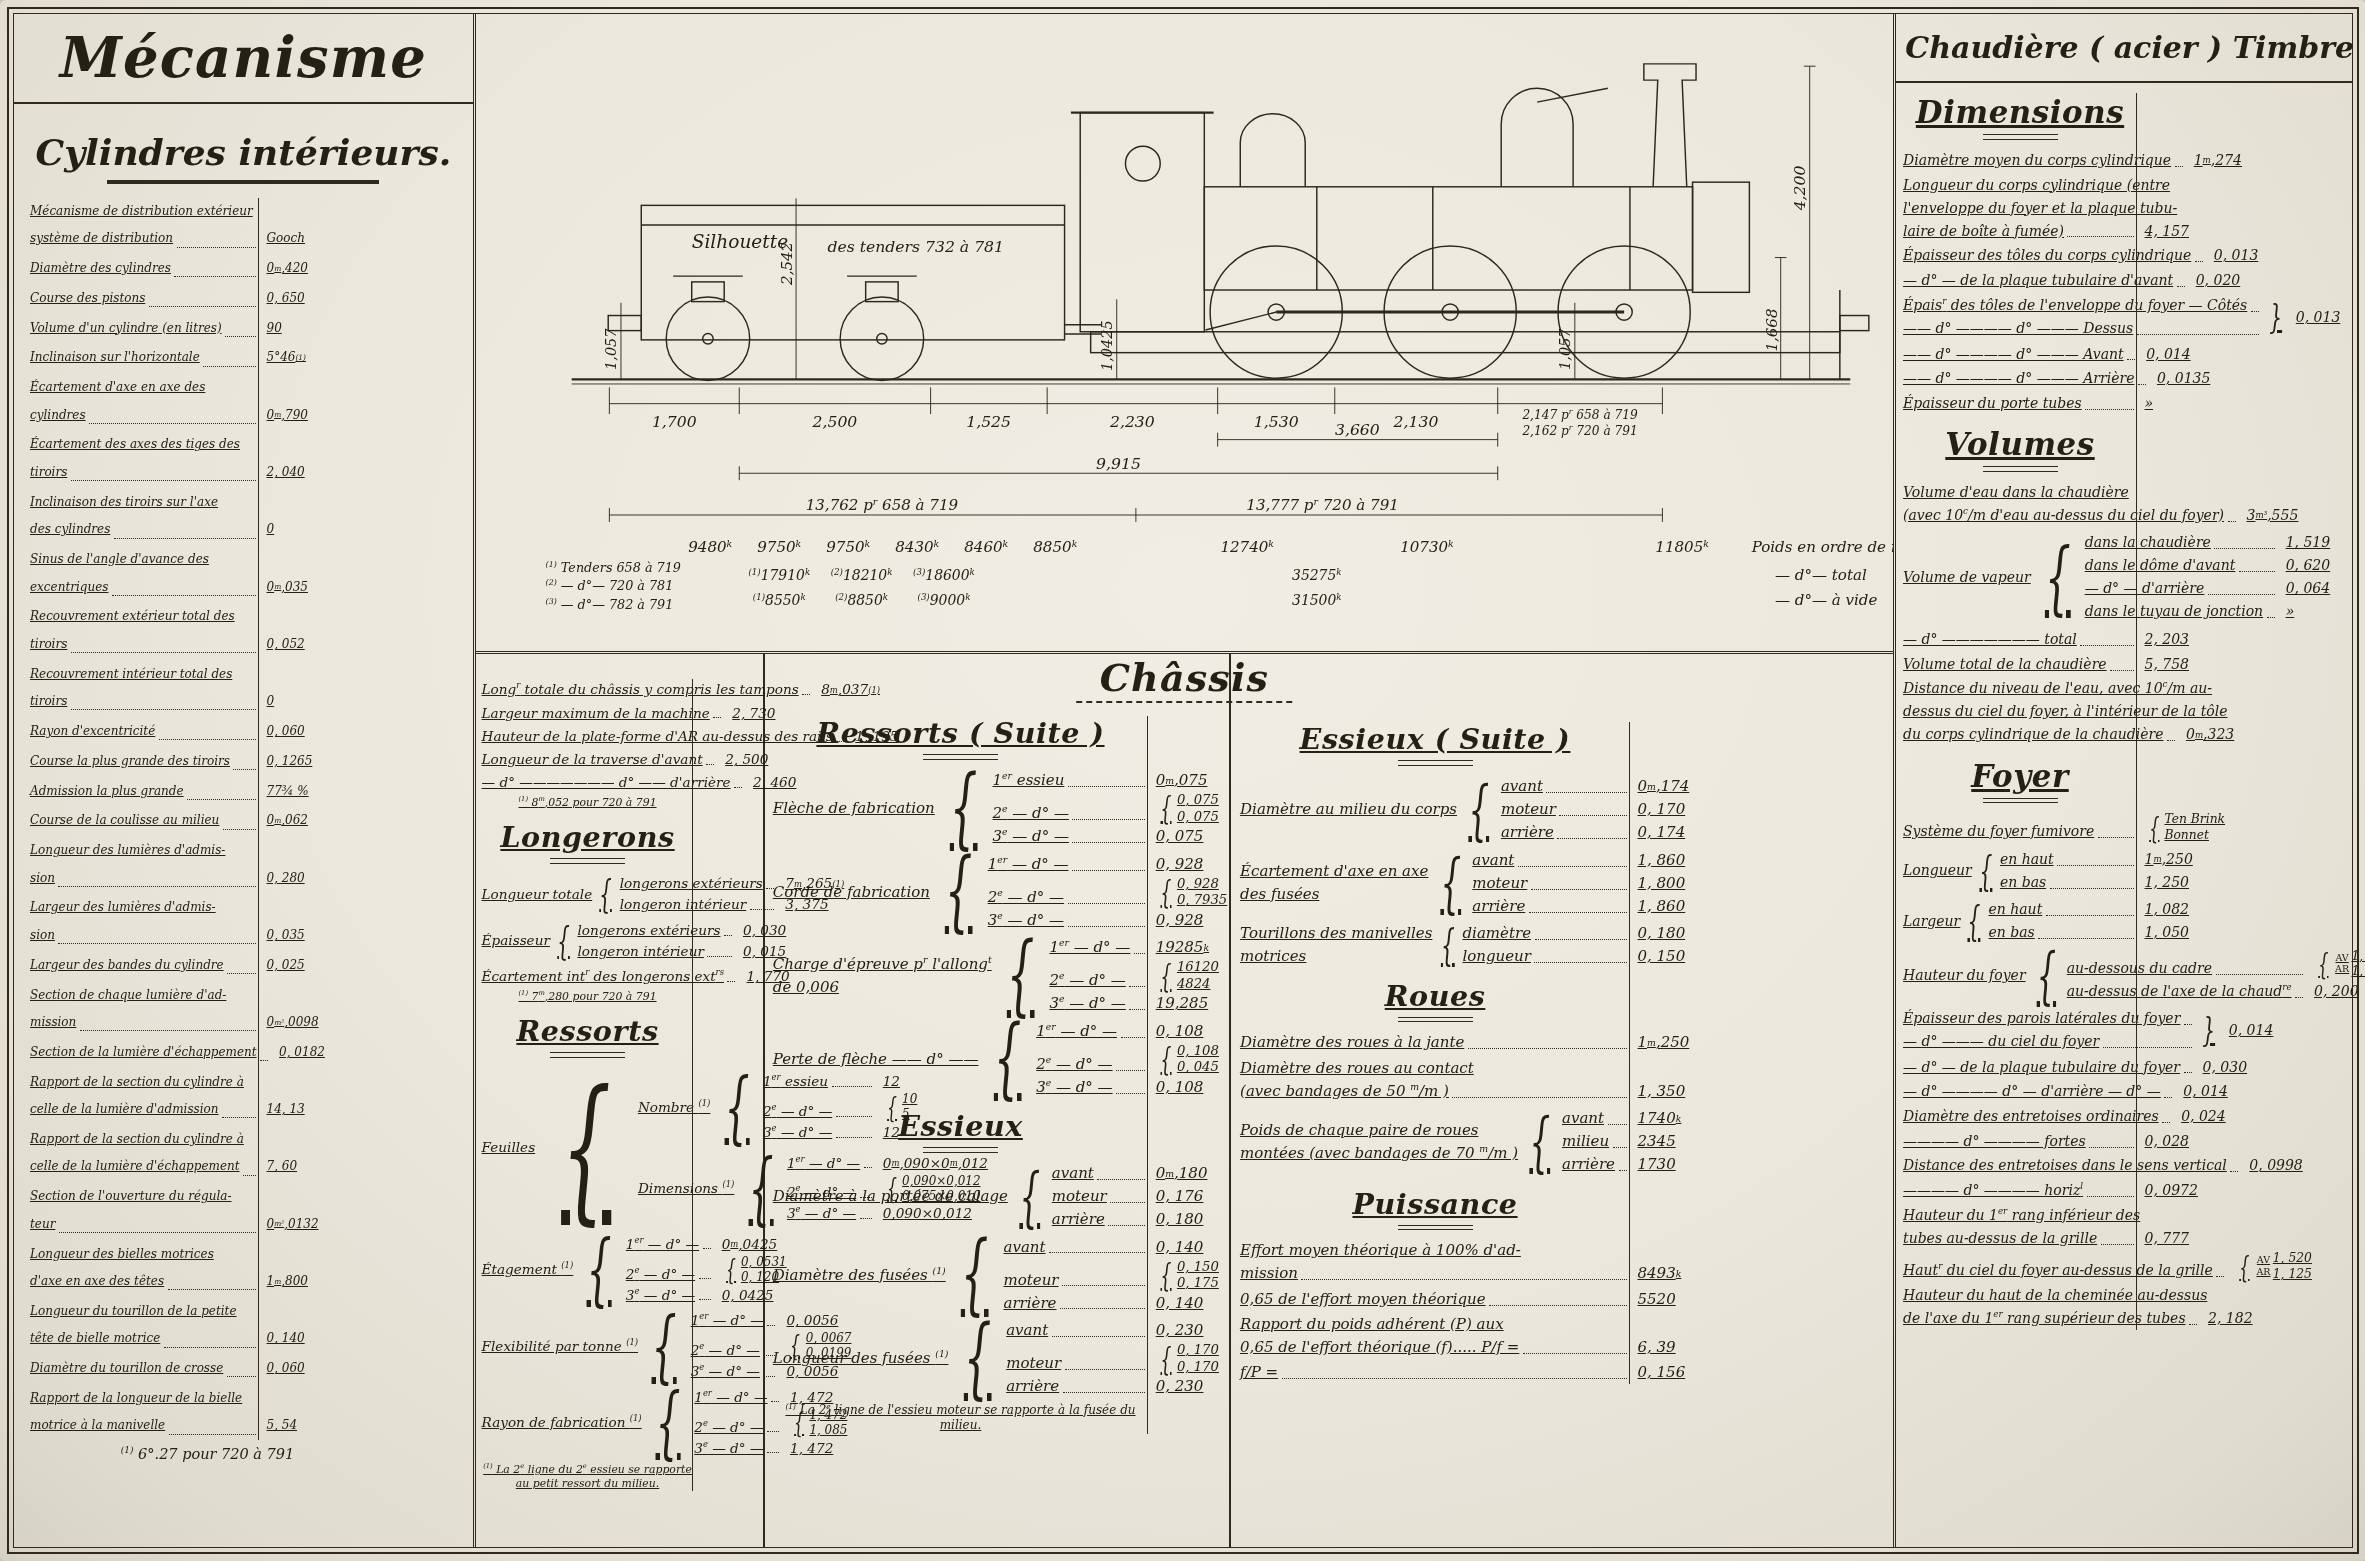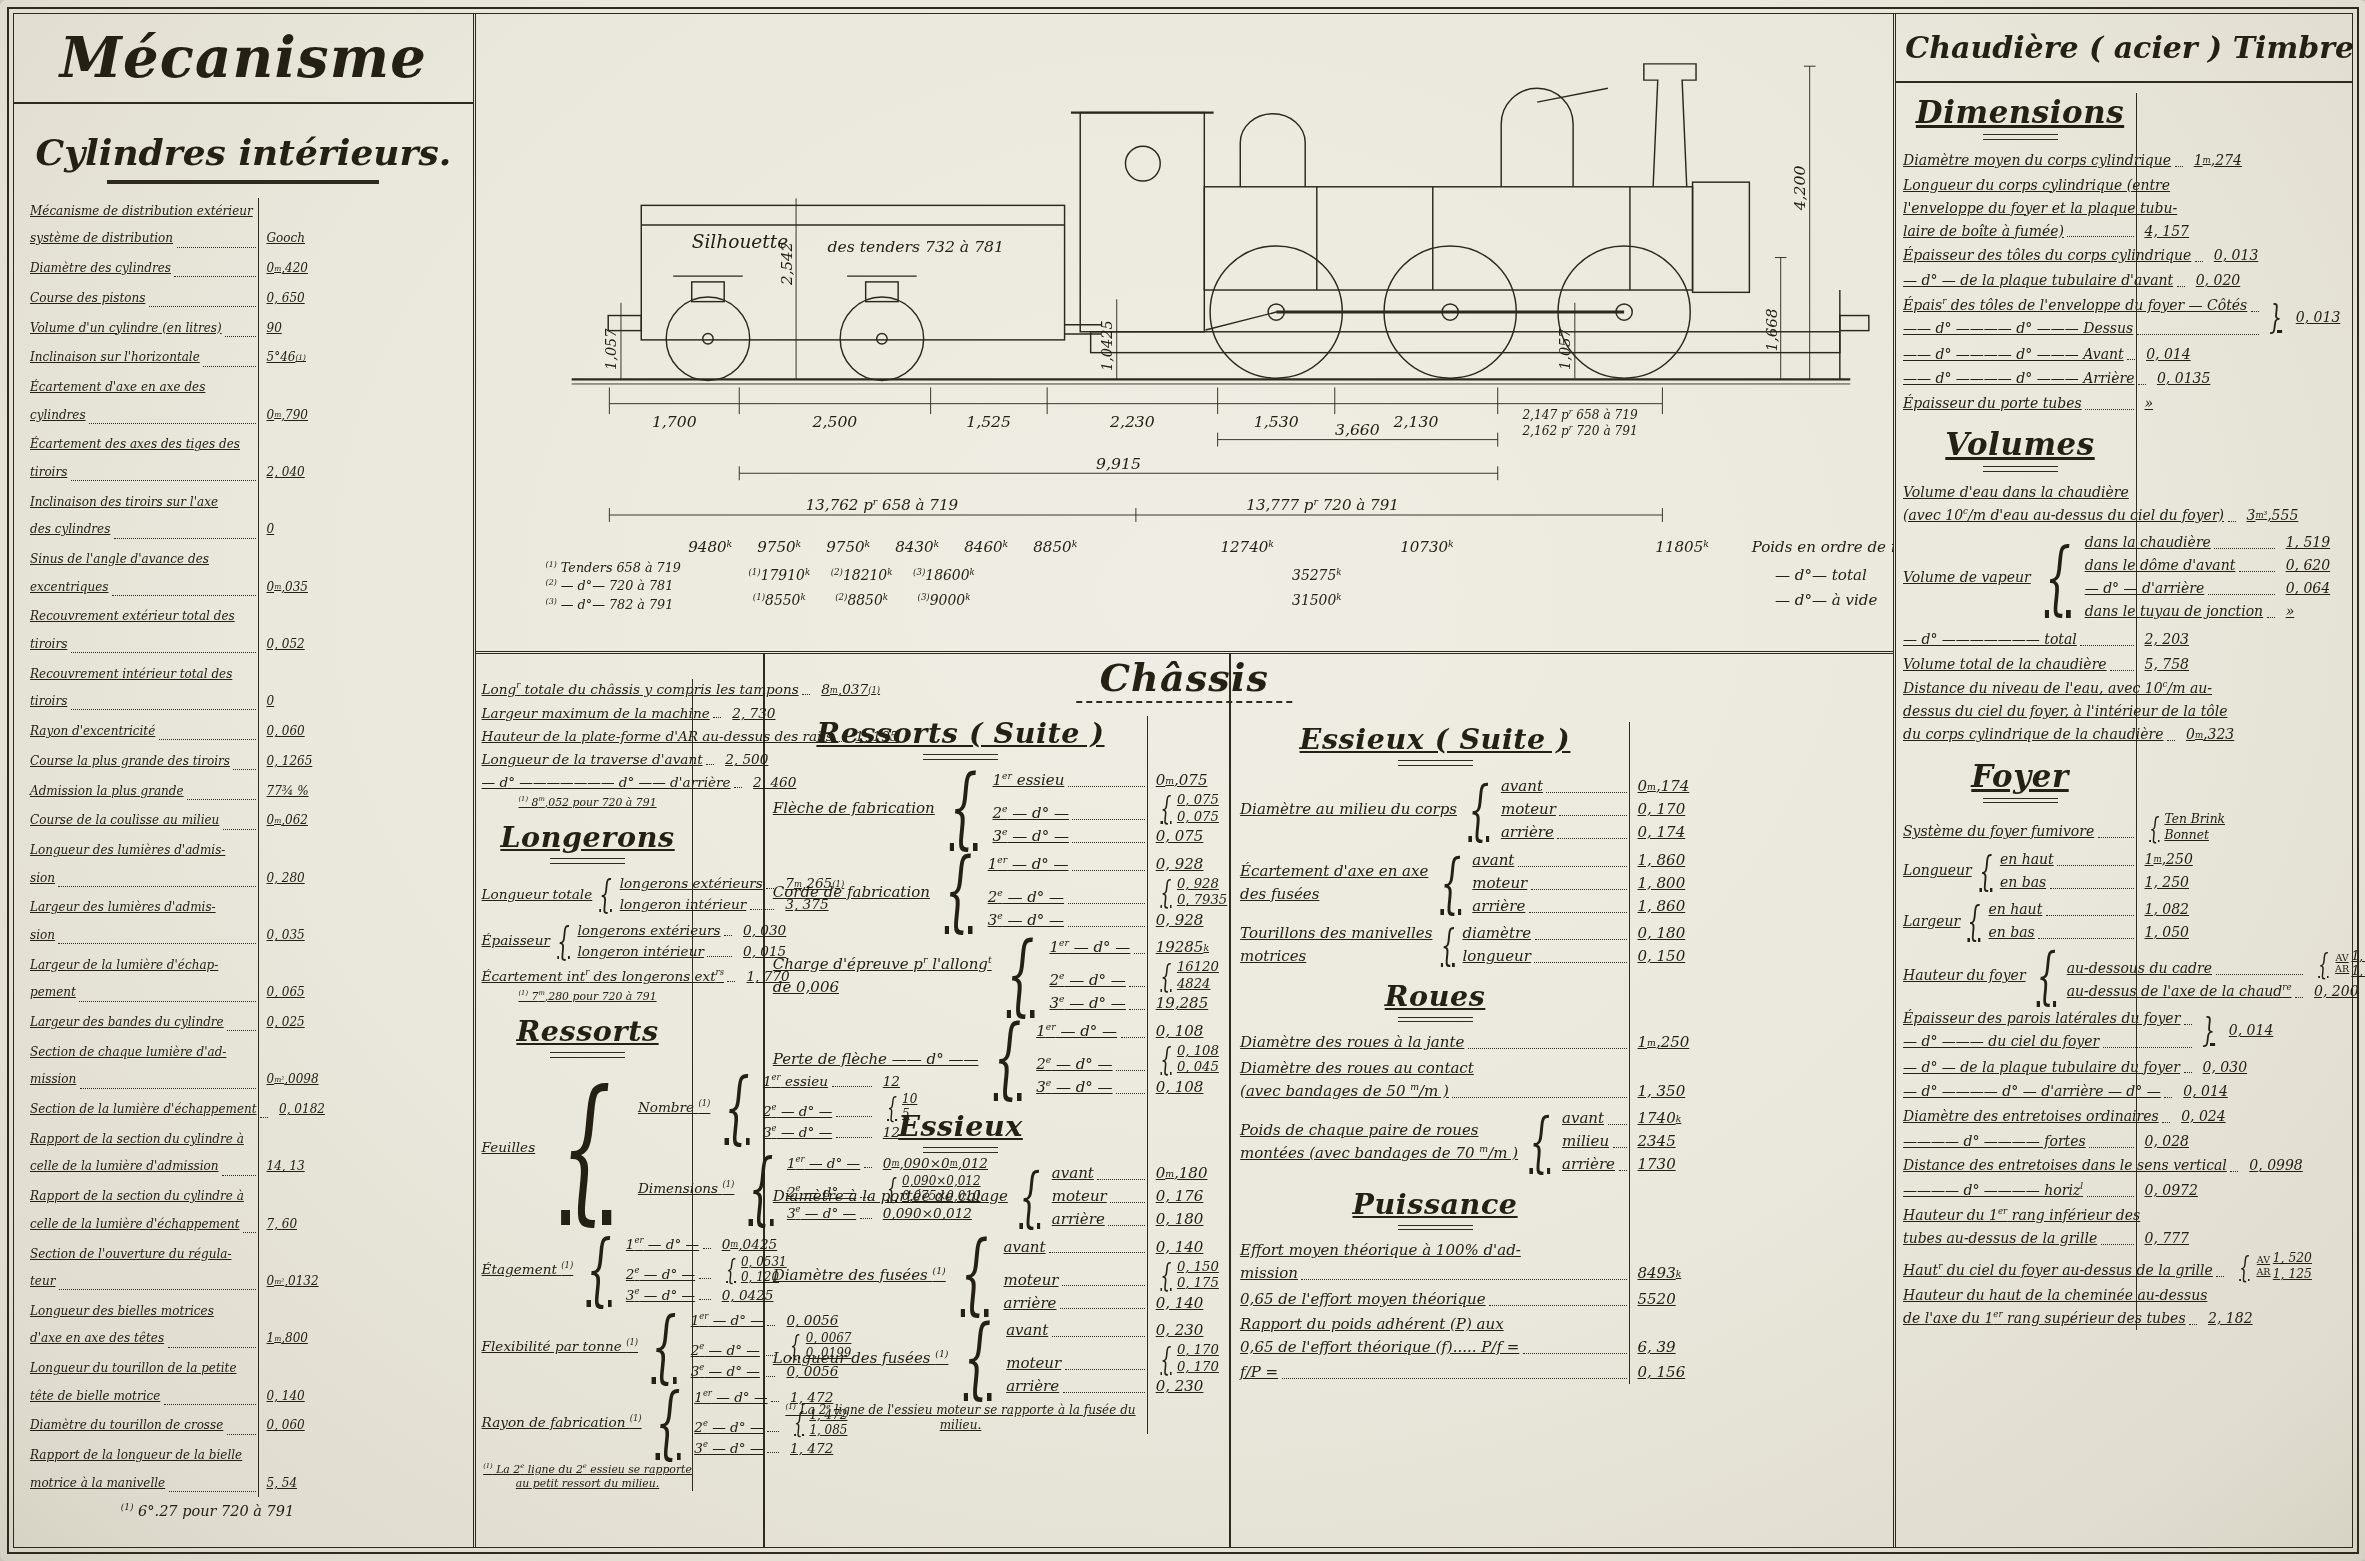--- a/index.html
+++ b/index.html
@@ -211,28 +211,20 @@
                 <span class="lead"></span>
                 <span class="val">0, 280</span>
               </div>
             </div>
             <div class="row">
               <div class="lline">Largeur des lumières d'admis-</div>
               <div class="lrow">
                 <span class="lbl">sion</span>
                 <span class="lead"></span>
                 <span class="val">0, 035</span>
-              </div>
-            </div>
-            <div class="row">
-              <div class="lline">Largeur de la lumière d'échap-</div>
-              <div class="lrow">
-                <span class="lbl">pement</span>
-                <span class="lead"></span>
-                <span class="val">0, 065</span>
               </div>
             </div>
             <div class="row">
               <div class="lrow">
                 <span class="lbl">Largeur des bandes du cylindre</span>
                 <span class="lead"></span>
                 <span class="val">0, 025</span>
               </div>
             </div>
             <div class="row">

